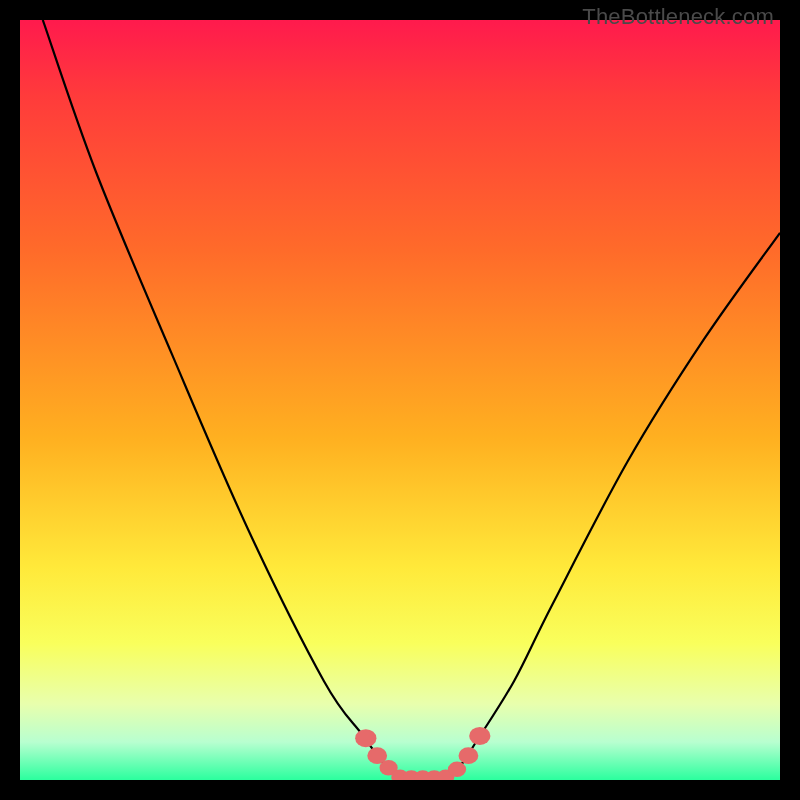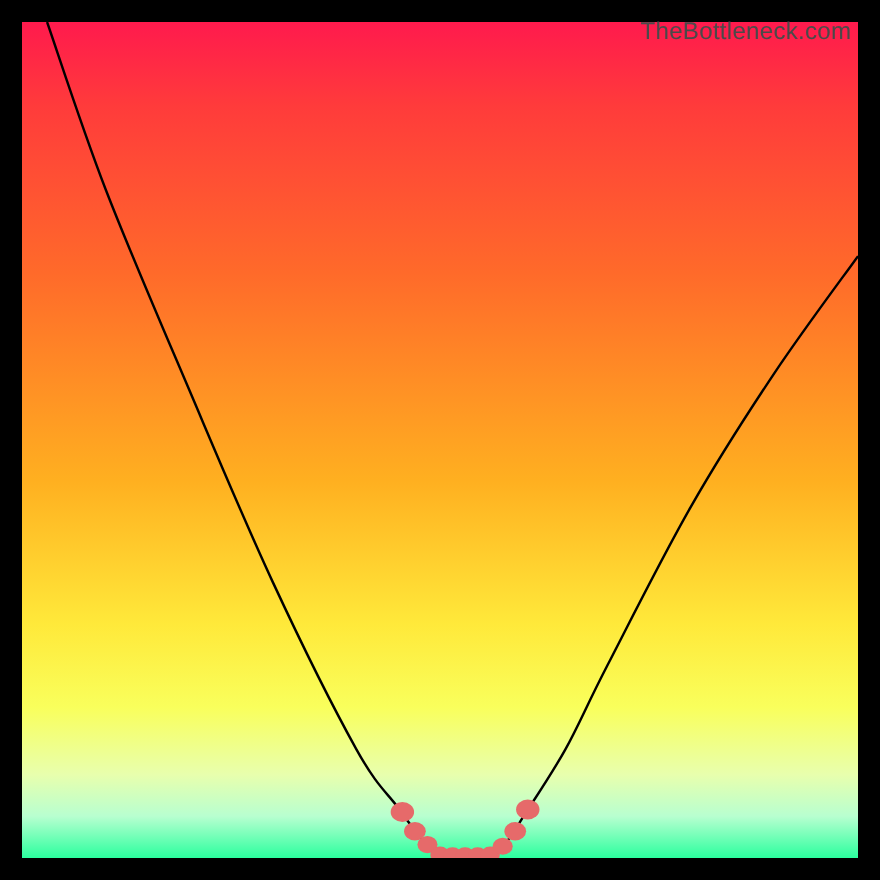--- a/index.html
+++ b/index.html
@@ -30,21 +30,21 @@
       #ffb020 55%,
       #ffe93a 72%,
       #f9ff5c 82%,
       #e8ffad 90%,
       #b8ffd0 95%,
       #2bff9e 100%
     );
   }
   .attribution {
     position: absolute;
-    top: 15px;
+    top: 4px;
     right: 26px;
     color: #4a4a4a;
     font-size: 22px;
     letter-spacing: 0.2px;
     user-select: none;
   }
   svg.curve {
     position: absolute;
     left: 0; top: 0;
     width: 760px;

